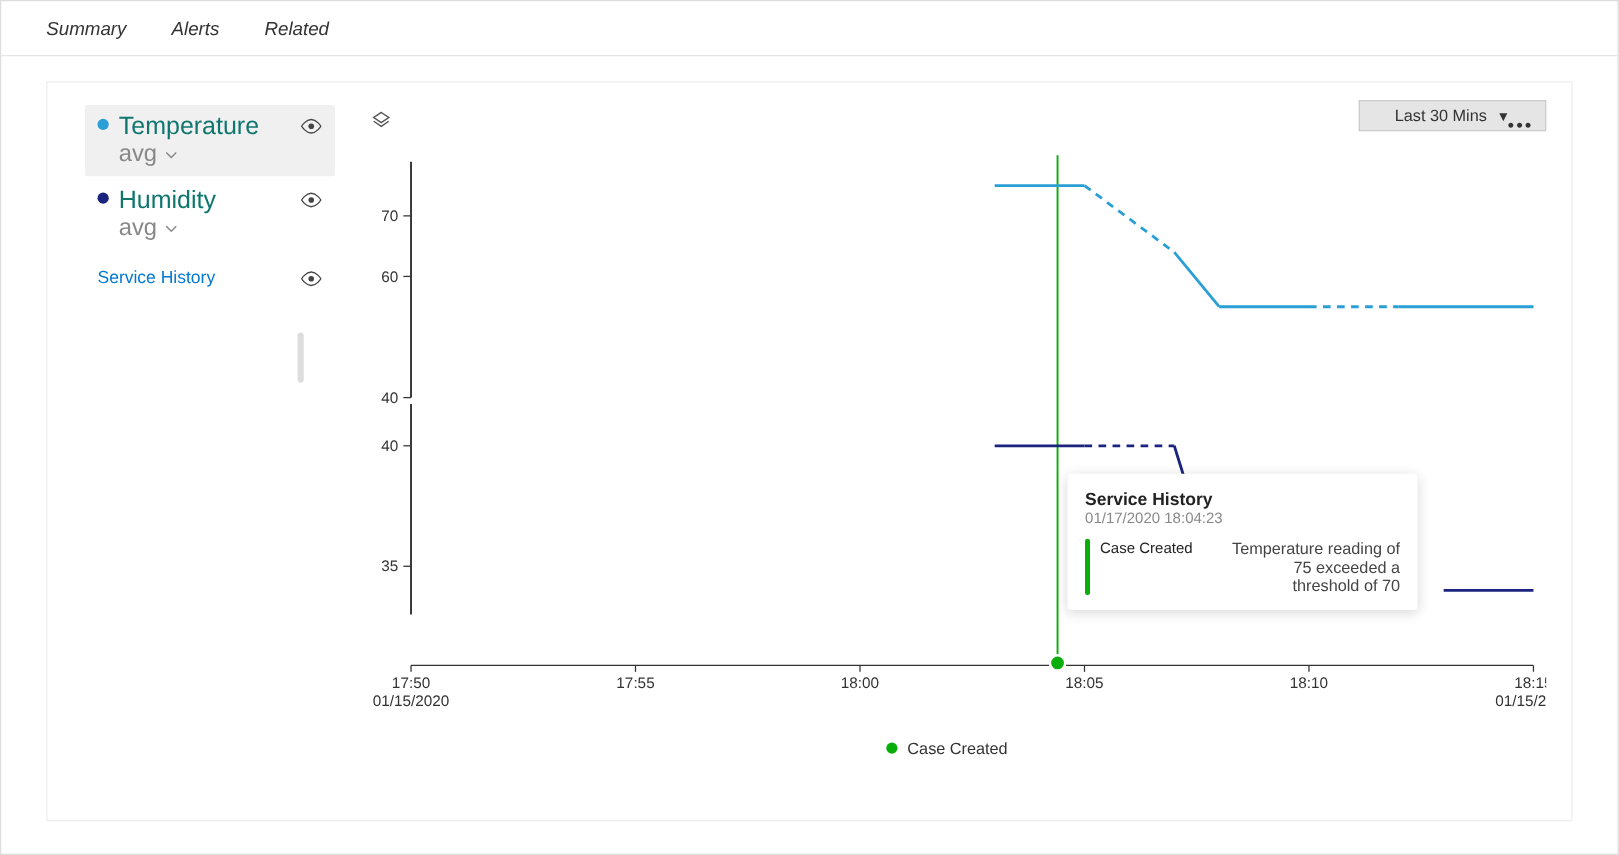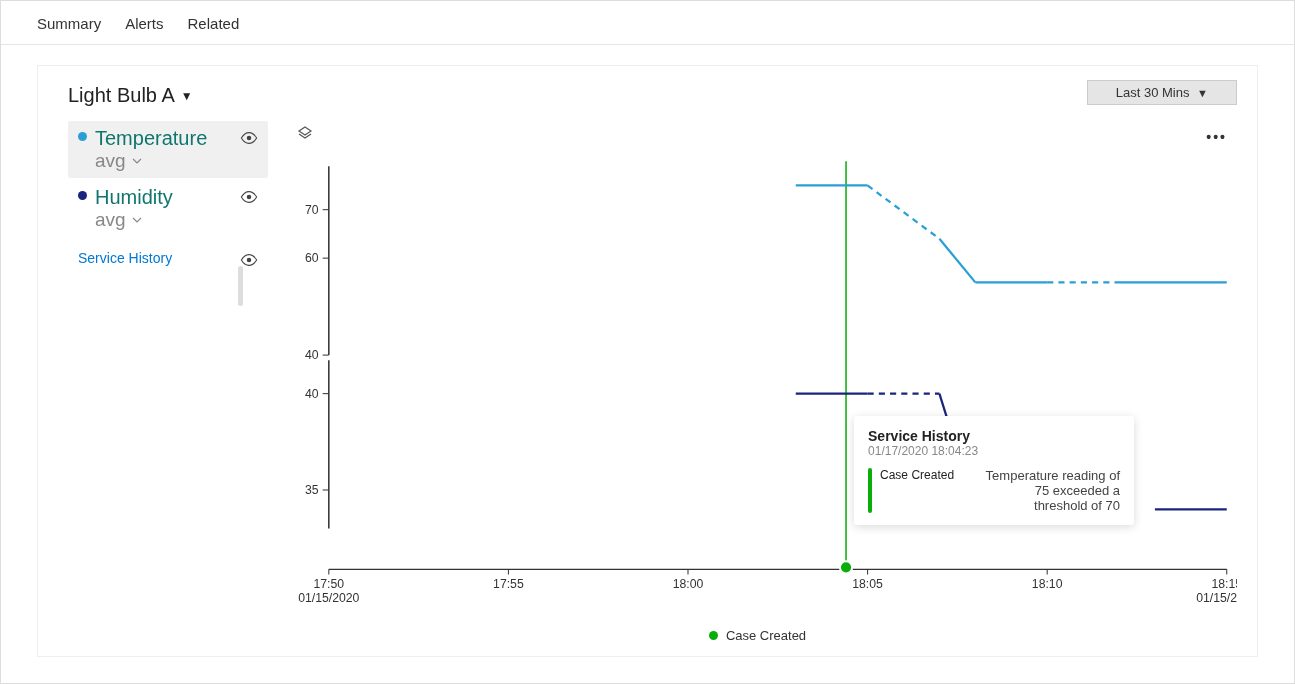--- a/index.html
+++ b/index.html
@@ -8,23 +8,24 @@
   font-size: 14px;
   color: #333;
   background: #fff;
   width: 1295px;
   height: 684px;
   overflow: hidden;
   border: 1px solid #ddd;
 }
 .tabs {
   display: flex;
-  gap: 24px;
+  gap: 36px;
   padding: 14px 36px 0 36px;
   border-bottom: 1px solid #e5e5e5;
+  font-style: italic;
 }
 .tab {
   padding-bottom: 12px;
   cursor: pointer;
   color: #333;
   font-size: 15px;
 }
 .tab.active {
   font-weight: 600;
   border-bottom: 3px solid #0078d4;
@@ -178,24 +179,20 @@
 
 <div class="tabs">
   <div class="tab">Summary</div>
   <div class="tab">Alerts</div>
   <div class="tab">Related</div>
 </div>
 
 <div class="content">
   <div class="card">
 
-    <div class="device-header">
-      <span>Light Bulb A</span>
-      <span class="caret">▼</span>
-    </div>
 
     <div class="time-range">
       <span>Last 30 Mins</span>
       <span class="caret">▼</span>
     </div>
 
     <div class="body">
 
       <div class="sidebar">
         <div class="legend-item selected">

